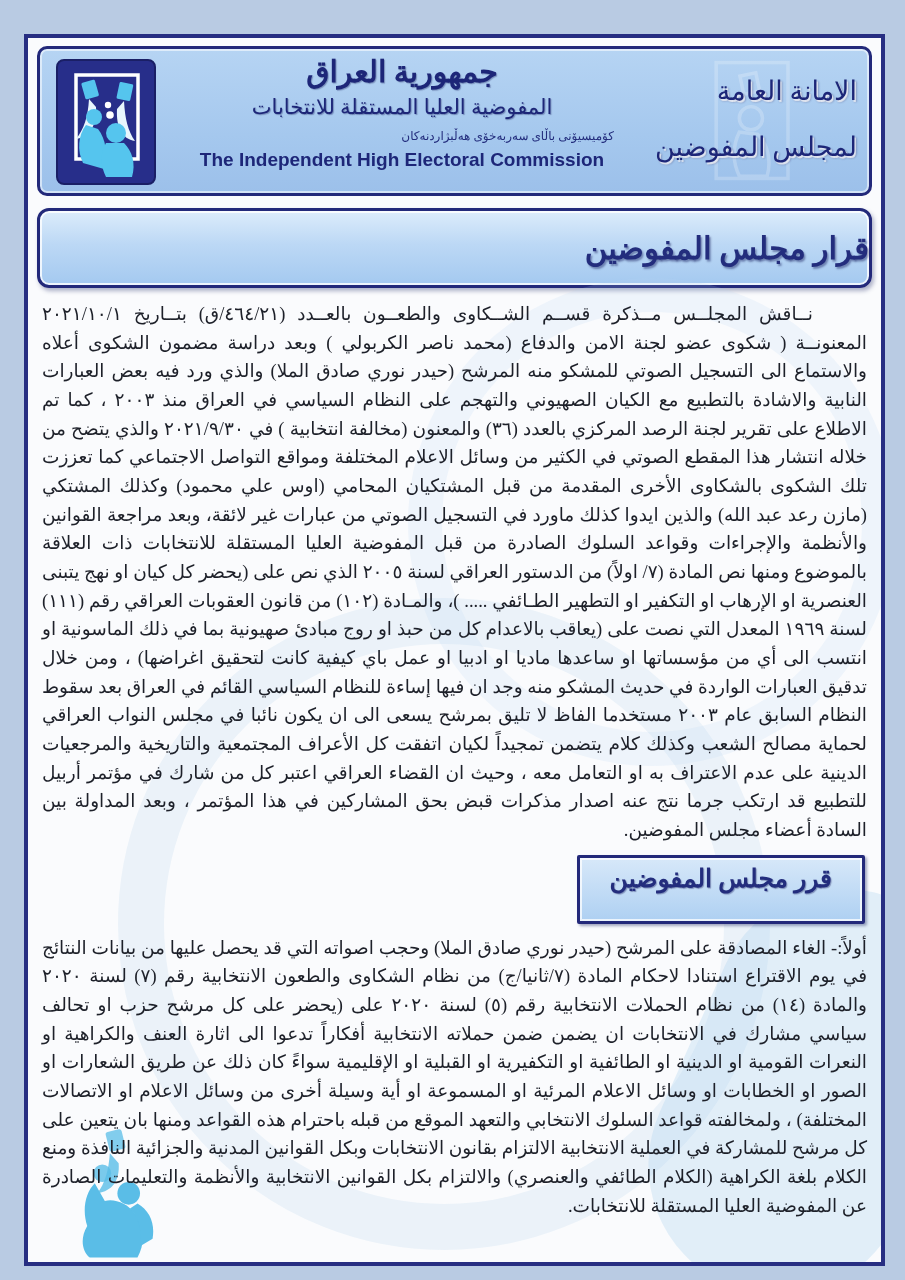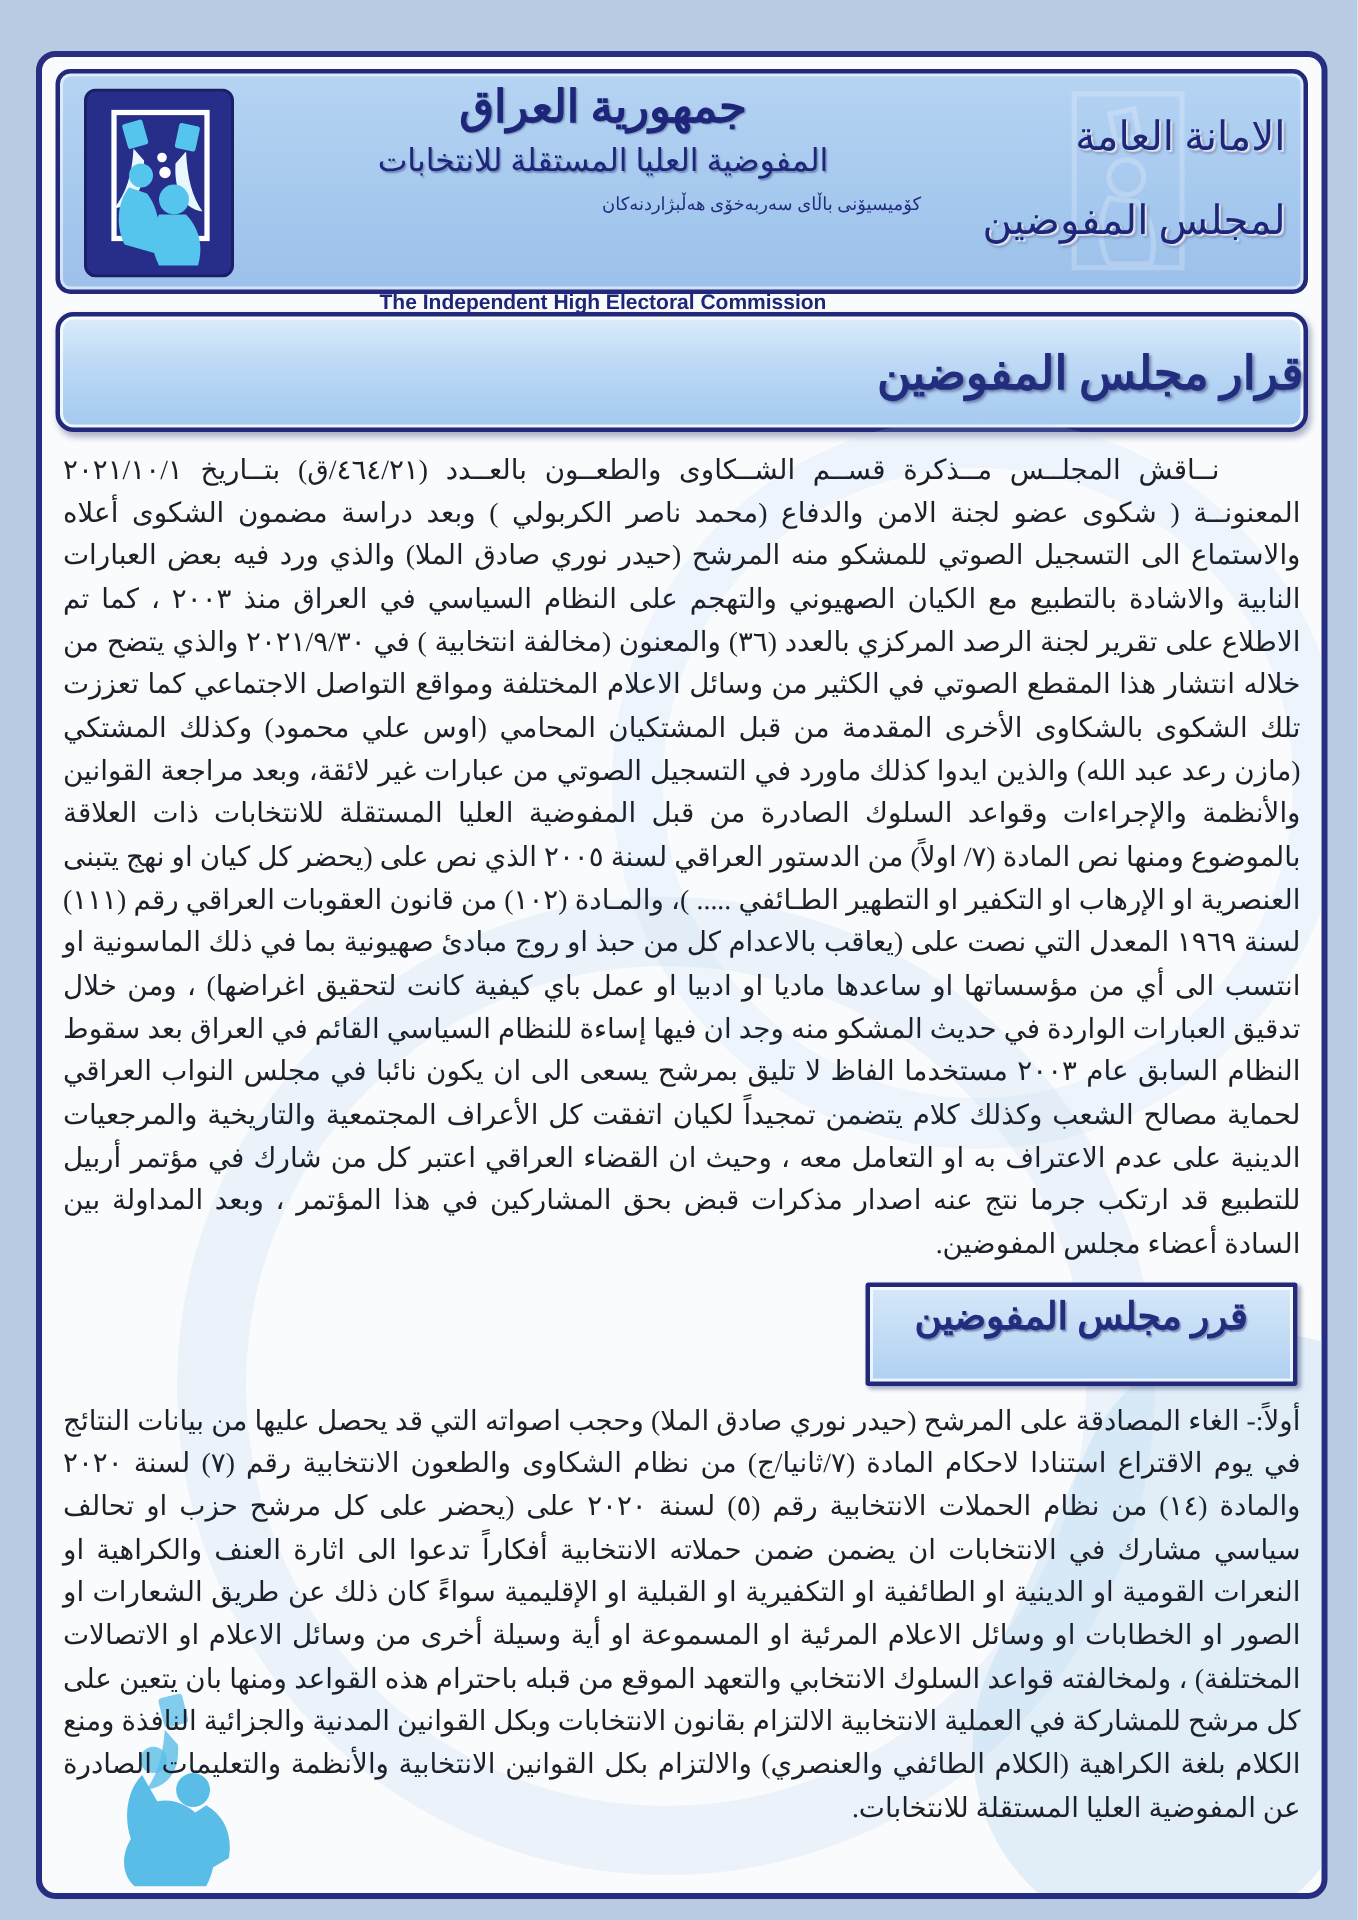--- a/index.html
+++ b/index.html
@@ -5,40 +5,40 @@
   html,body{margin:0;padding:0;}
   body{
     width:905px;height:1280px;
     background:#b9cbe3;
     position:relative;overflow:hidden;
     font-family:"Liberation Serif","DejaVu Serif",serif;
   }
   .frame{
     position:absolute;left:24px;top:34px;width:861px;height:1232px;
     background:#fafbfd;
-    border:4px solid #272e82;border-radius:13px;
+    border:4px solid #272e82;border-radius:0;
     box-sizing:border-box;overflow:hidden;
   }
   
   .header-box{
     position:absolute;left:9px;top:8px;right:9px;height:150px;
     background:linear-gradient(180deg,#b6d4f3 0%,#a5c8ee 60%,#9cc0ea 100%);
     border:3px solid #23297a;border-radius:10px;
     box-sizing:border-box;
     box-shadow:inset 0 0 0 2px rgba(255,255,255,.55);
   }
   .logo{position:absolute;left:16px;top:10px;width:100px;height:126px;}
   .org-block{
     position:absolute;left:150px;right:255px;top:4px;text-align:center;
     color:#1d2678;direction:rtl;
   }
   .org-ar1{font-size:30px;font-weight:bold;line-height:38px;text-shadow:1px 1px 1px rgba(20,25,90,.35);}
   .org-ar2{font-size:21px;font-weight:normal;line-height:32px;text-shadow:1px 1px 1px rgba(20,25,90,.35);}
   .org-ku{font-size:12px;font-weight:normal;line-height:26px;color:#232d7d;text-align:right;}
-  .org-en{font-size:14px;font-weight:bold;line-height:22px;color:#1d2678;font-family:"Liberation Sans","DejaVu Sans",sans-serif;margin-top:41px;}
+  .org-en{font-size:19px;font-weight:bold;line-height:22px;color:#1d2678;font-family:"Liberation Sans","DejaVu Sans",sans-serif;}
   .secretariat{
     position:absolute;right:12px;top:14px;width:235px;
     font-size:27px;font-weight:normal;color:#1d2678;direction:rtl;line-height:56px;
     text-shadow:1.5px 1.5px 1px rgba(255,255,255,.8),2px 2px 2px rgba(20,25,90,.45);
   }
   .ghost-figure{position:absolute;right:60px;top:2px;height:146px;opacity:.22;}
   
   .title-bar{
     position:absolute;left:9px;top:170px;right:9px;height:80px;
     background:linear-gradient(180deg,#dcecfb 0%,#bcd8f5 45%,#a4c9f0 100%);

